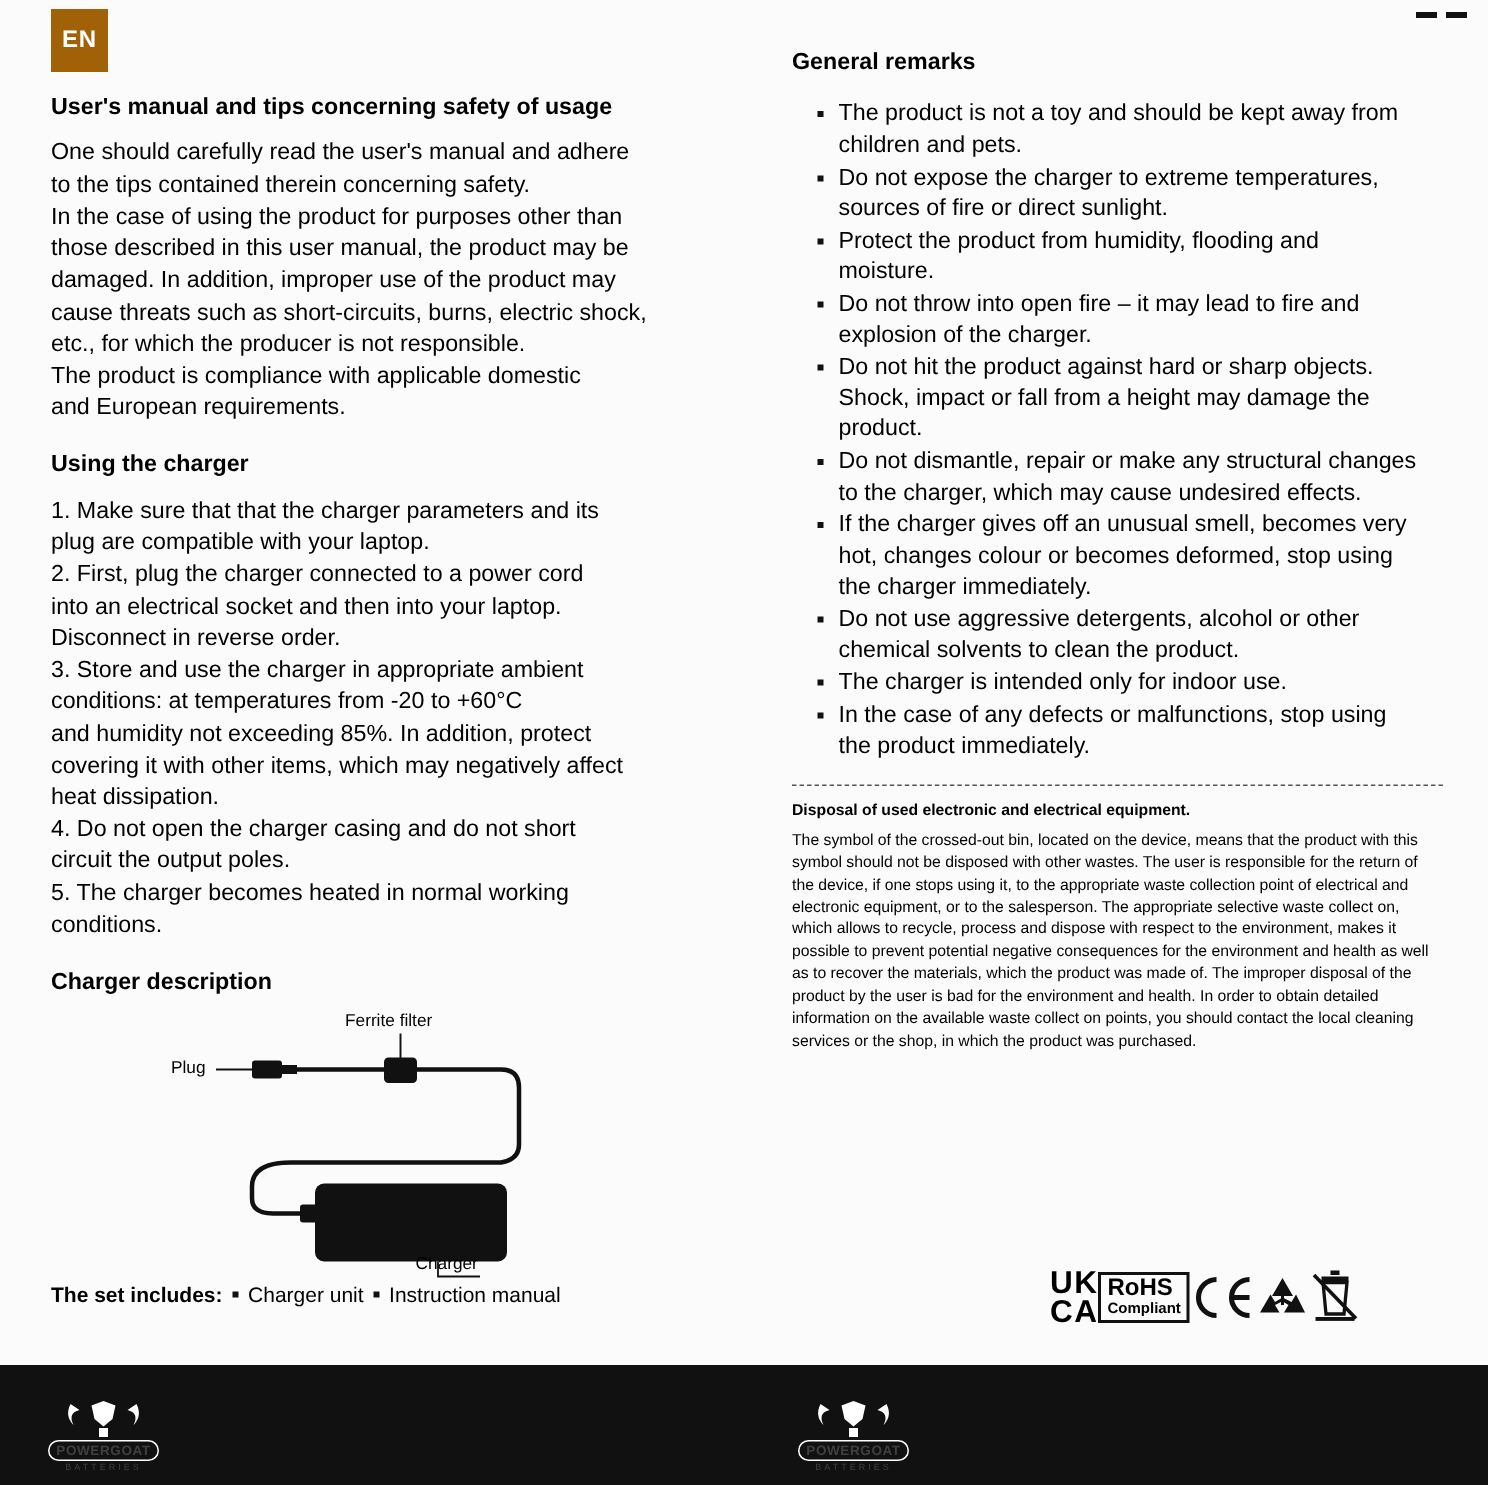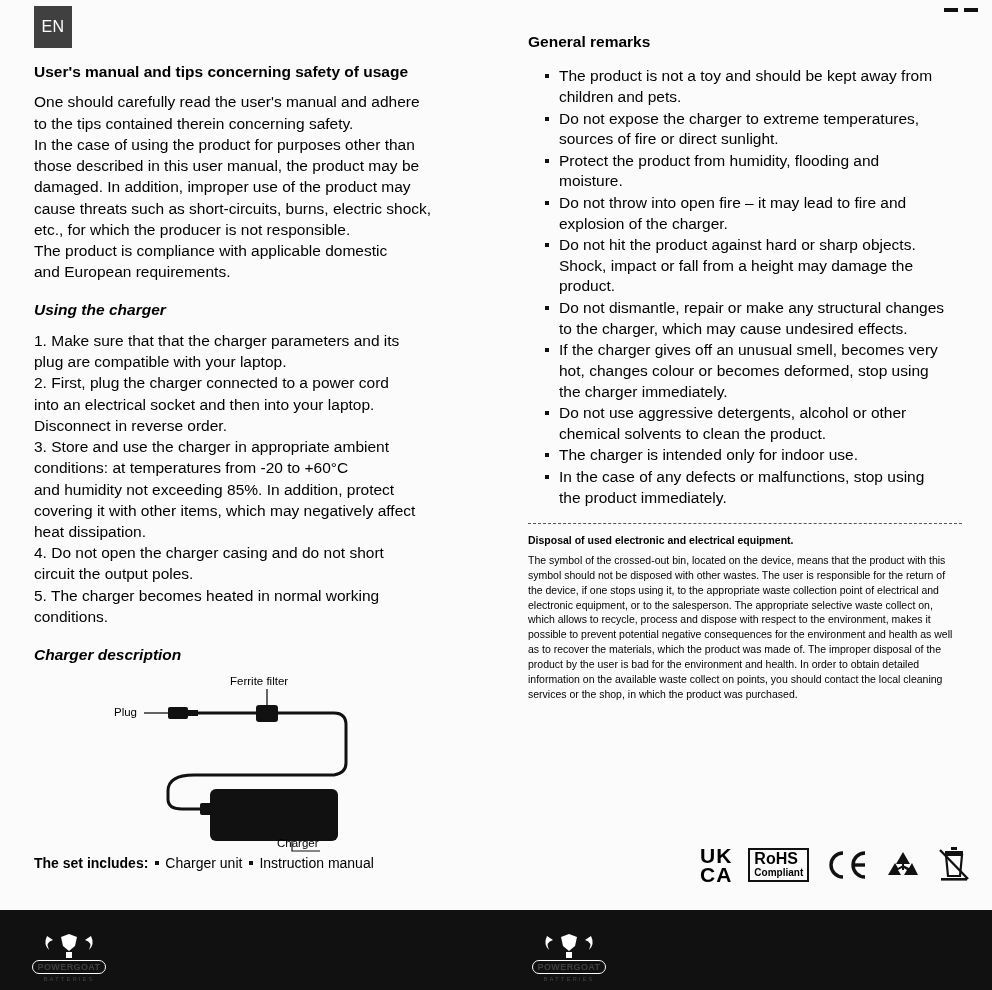--- a/index.html
+++ b/index.html
@@ -34,24 +34,24 @@
     height: 4px;
     background: #111;
   }
   
   .lang-badge {
     position: absolute;
     left: 34px;
     top: 6px;
     width: 38px;
     height: 42px;
-    background: #404040;
+    background: #a16207;
     color: #fff;
     font-size: 16px;
-    font-weight: normal;
+    font-weight: bold;
     display: flex;
     align-items: center;
     justify-content: center;
     letter-spacing: 0.5px;
   }
   
   .col-left {
     position: absolute;
     left: 34px;
     top: 62px;
@@ -62,21 +62,21 @@
     left: 528px;
     top: 32px;
     width: 434px;
   }
   h2.sec {
     font-size: 15.5px;
     font-weight: bold;
     margin: 0 0 10px 0;
     line-height: 1.25;
   }
-  h2.sec.spaced { margin-top: 18px; font-style: italic; }
+  h2.sec.spaced { margin-top: 18px; }
   p.body {
     font-size: 15.5px;
     line-height: 1.37;
     margin: 0;
   }
   p.body + p.body { margin-top: 0px; }
   .steps p { margin: 0; }
   
   ul.bullets {
     list-style: none;
@@ -151,21 +151,20 @@
     width: 4px; height: 4px;
     background: #111;
   }
   
   .certs {
     position: absolute;
     left: 700px;
     top: 846px;
     display: flex;
     align-items: center;
-    gap: 16px;
   }
   .ukca {
     font-size: 21px;
     font-weight: bold;
     line-height: 0.92;
     letter-spacing: 1px;
   }
   .rohs {
     border: 2px solid #111;
     padding: 1px 4px 2px 4px;

